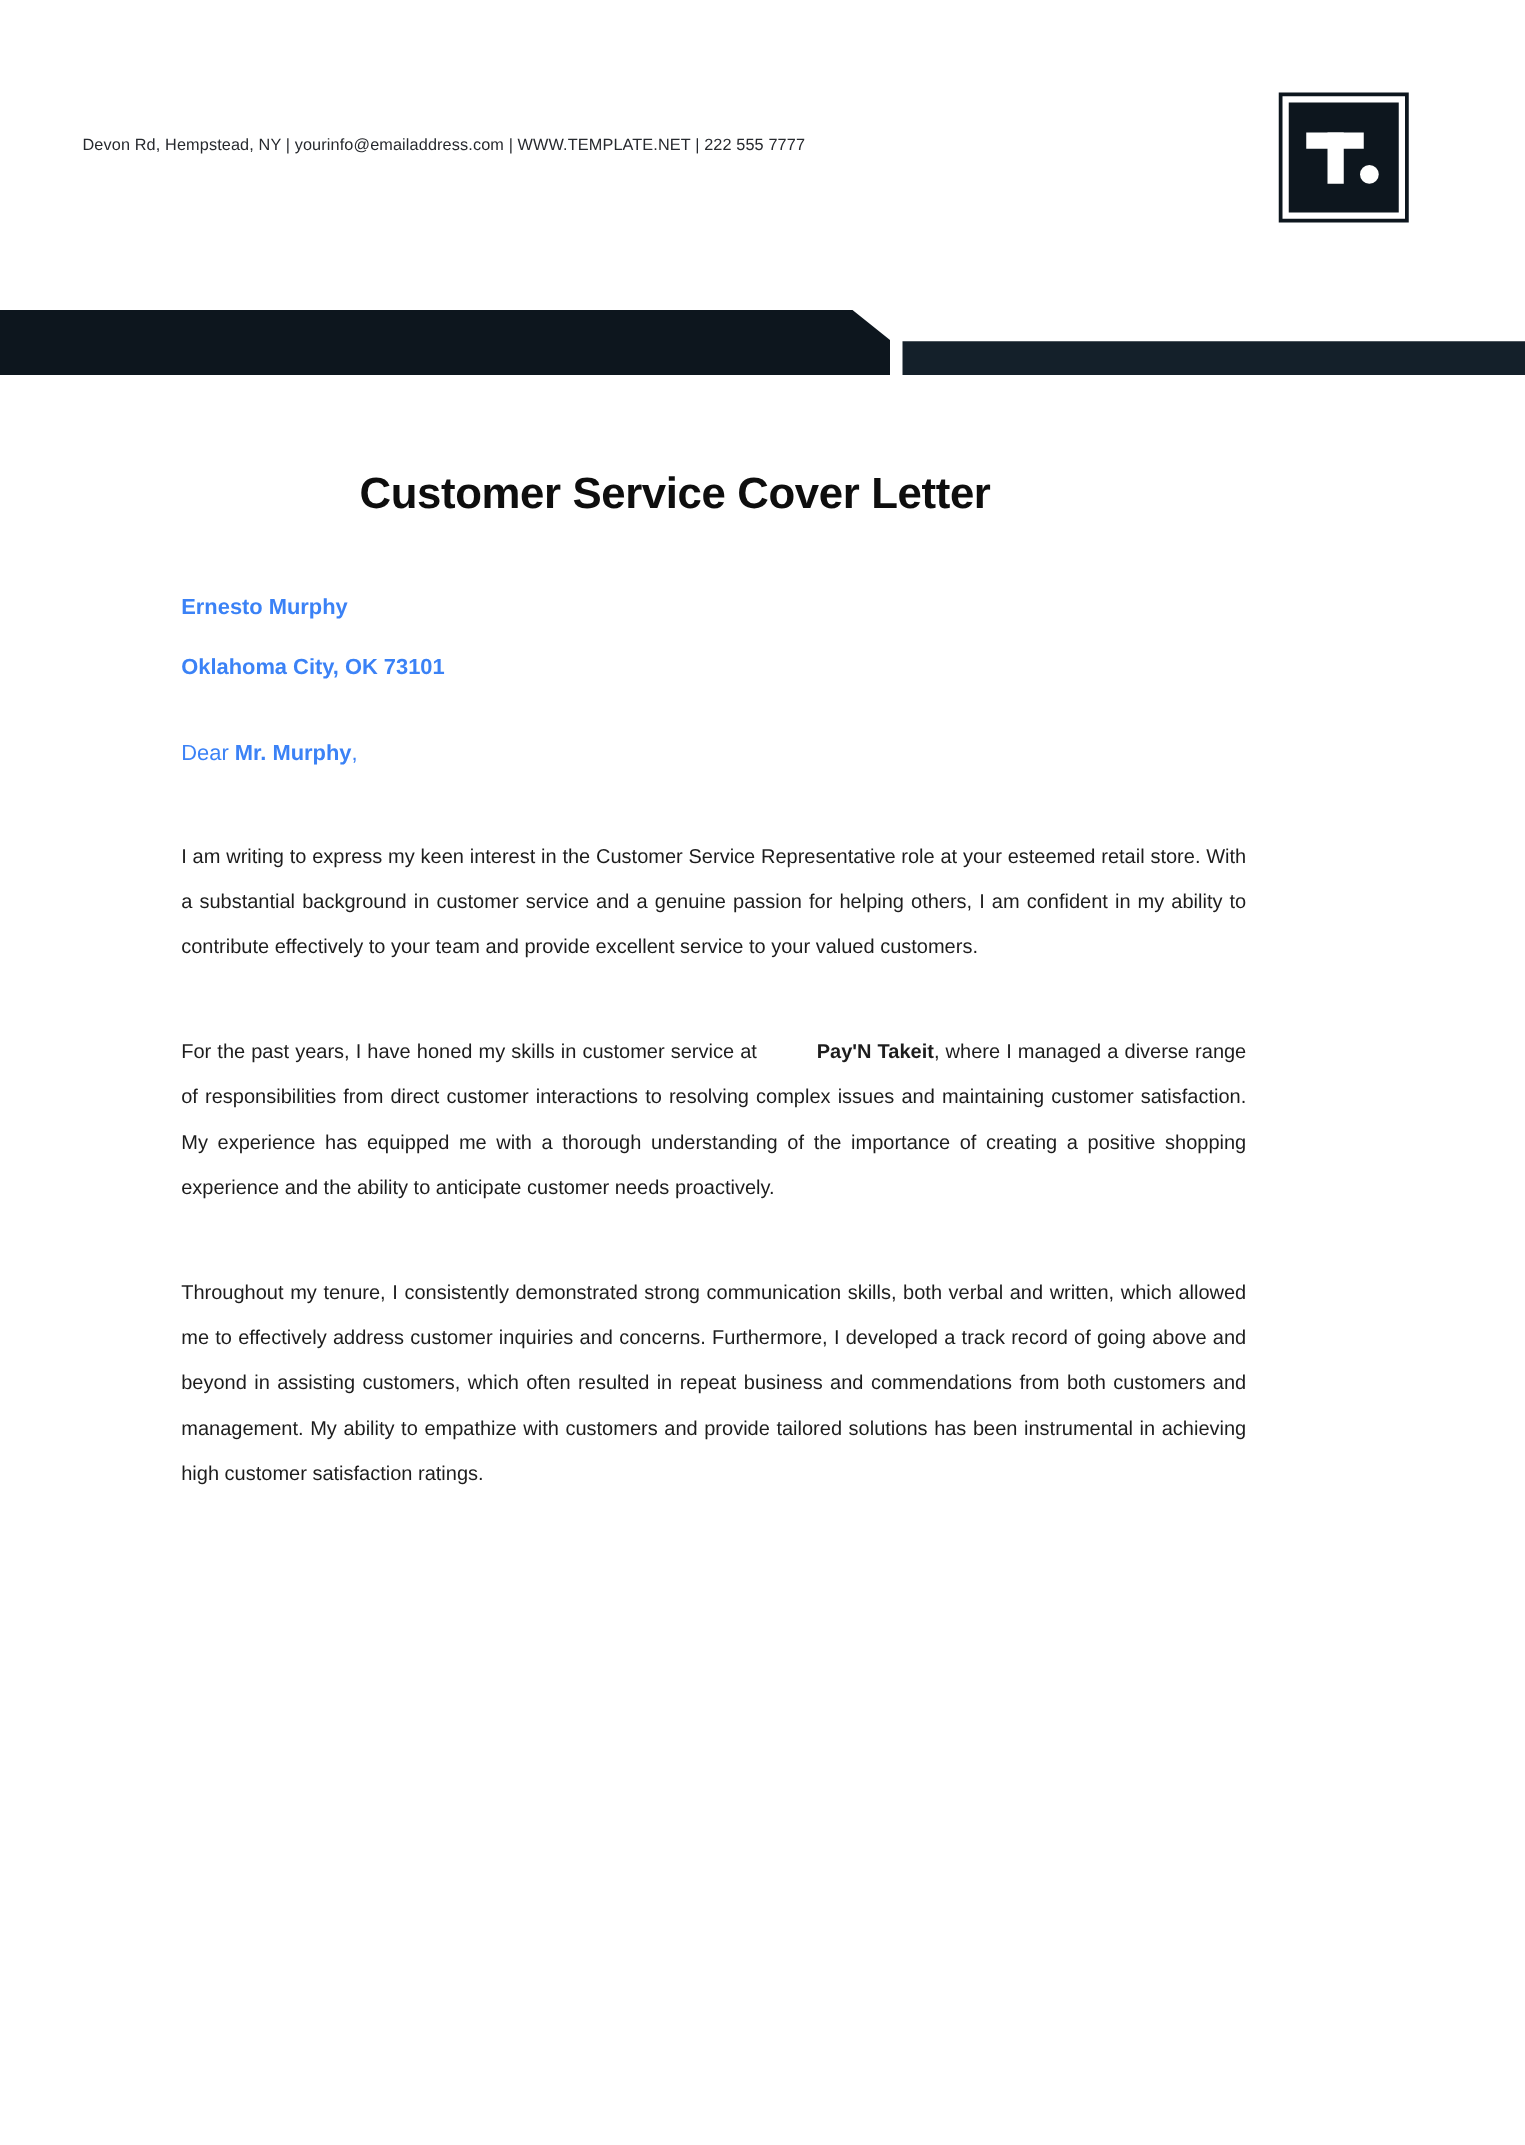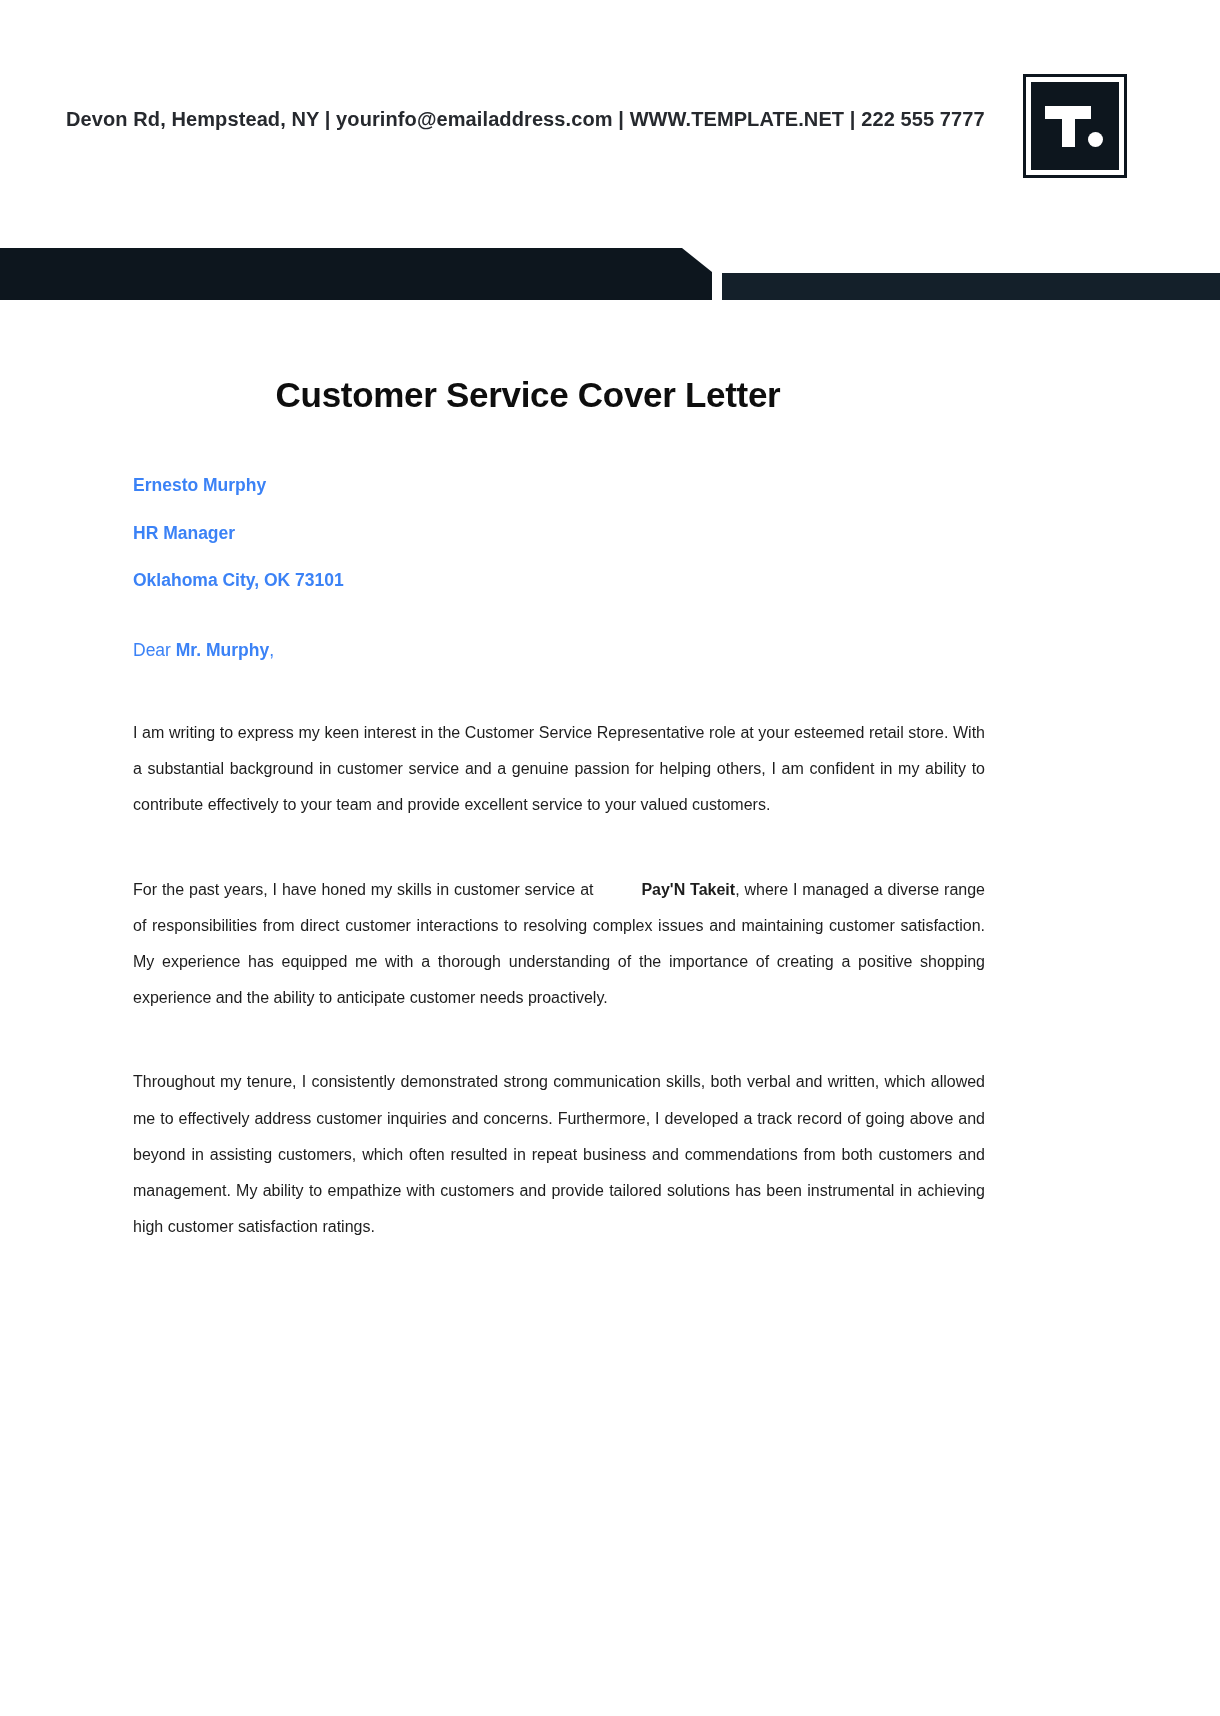--- a/index.html
+++ b/index.html
@@ -21,25 +21,25 @@
     position: absolute;
     top: 0;
     left: 0;
     width: 1220px;
     height: 215px;
   }
   .contact-line {
     position: absolute;
     left: 66px;
     top: 108px;
-    font-size: 20px;
+    font-size: 13px;
     letter-spacing: 0.1px;
     color: #26292e;
     white-space: nowrap;
-    font-weight: 700;
+    font-weight: 400;
   }
 
   .logo-box {
     position: absolute;
     left: 1023px;
     top: 74px;
     width: 104px;
     height: 104px;
     background: #ffffff;
     border: 3px solid #0d161e;
@@ -84,21 +84,21 @@
     left: 0;
     top: 240px;
     width: 1220px;
     height: 60px;
   }
   .banner svg { display: block; }
 
   
   .letter {
     position: absolute;
-    left: 0;
+    left: 12px;
     top: 300px;
     width: 1056px;
   }
   .doc-title {
     text-align: center;
     font-size: 35px;
     font-weight: 700;
     letter-spacing: -0.3px;
     color: #0e0e0e;
     margin: 0;
@@ -167,21 +167,20 @@
 </div>
 
 <div class="letter">
 
   <h1 class="doc-title">Customer Service Cover Letter</h1>
 
   <div class="content">
 
     <div class="recipient">
       <div>Ernesto Murphy</div>
-      <div>HR Manager</div>
       <div>Oklahoma City, OK 73101</div>
     </div>
 
     <div class="salutation"><span>Dear </span><b>Mr. Murphy</b><span>,</span></div>
 
     <p class="para first">I am writing to express my keen interest in the Customer Service Representative role at your esteemed retail store. With a substantial background in customer service and a genuine passion for helping others, I am confident in my ability to contribute effectively to your team and provide excellent service to your valued customers.</p>
 
     <p class="para"><span>For the past years, I have honed my skills in customer service at </span><b>Pay'N Takeit</b><span>, where I managed a diverse range of responsibilities from direct customer interactions to resolving complex issues and maintaining customer satisfaction. My experience has equipped me with a thorough understanding of the importance of creating a positive shopping experience and the ability to anticipate customer needs proactively.</span></p>
 
     <p class="para">Throughout my tenure, I consistently demonstrated strong communication skills, both verbal and written, which allowed me to effectively address customer inquiries and concerns. Furthermore, I developed a track record of going above and beyond in assisting customers, which often resulted in repeat business and commendations from both customers and management. My ability to empathize with customers and provide tailored solutions has been instrumental in achieving high customer satisfaction ratings.</p>

